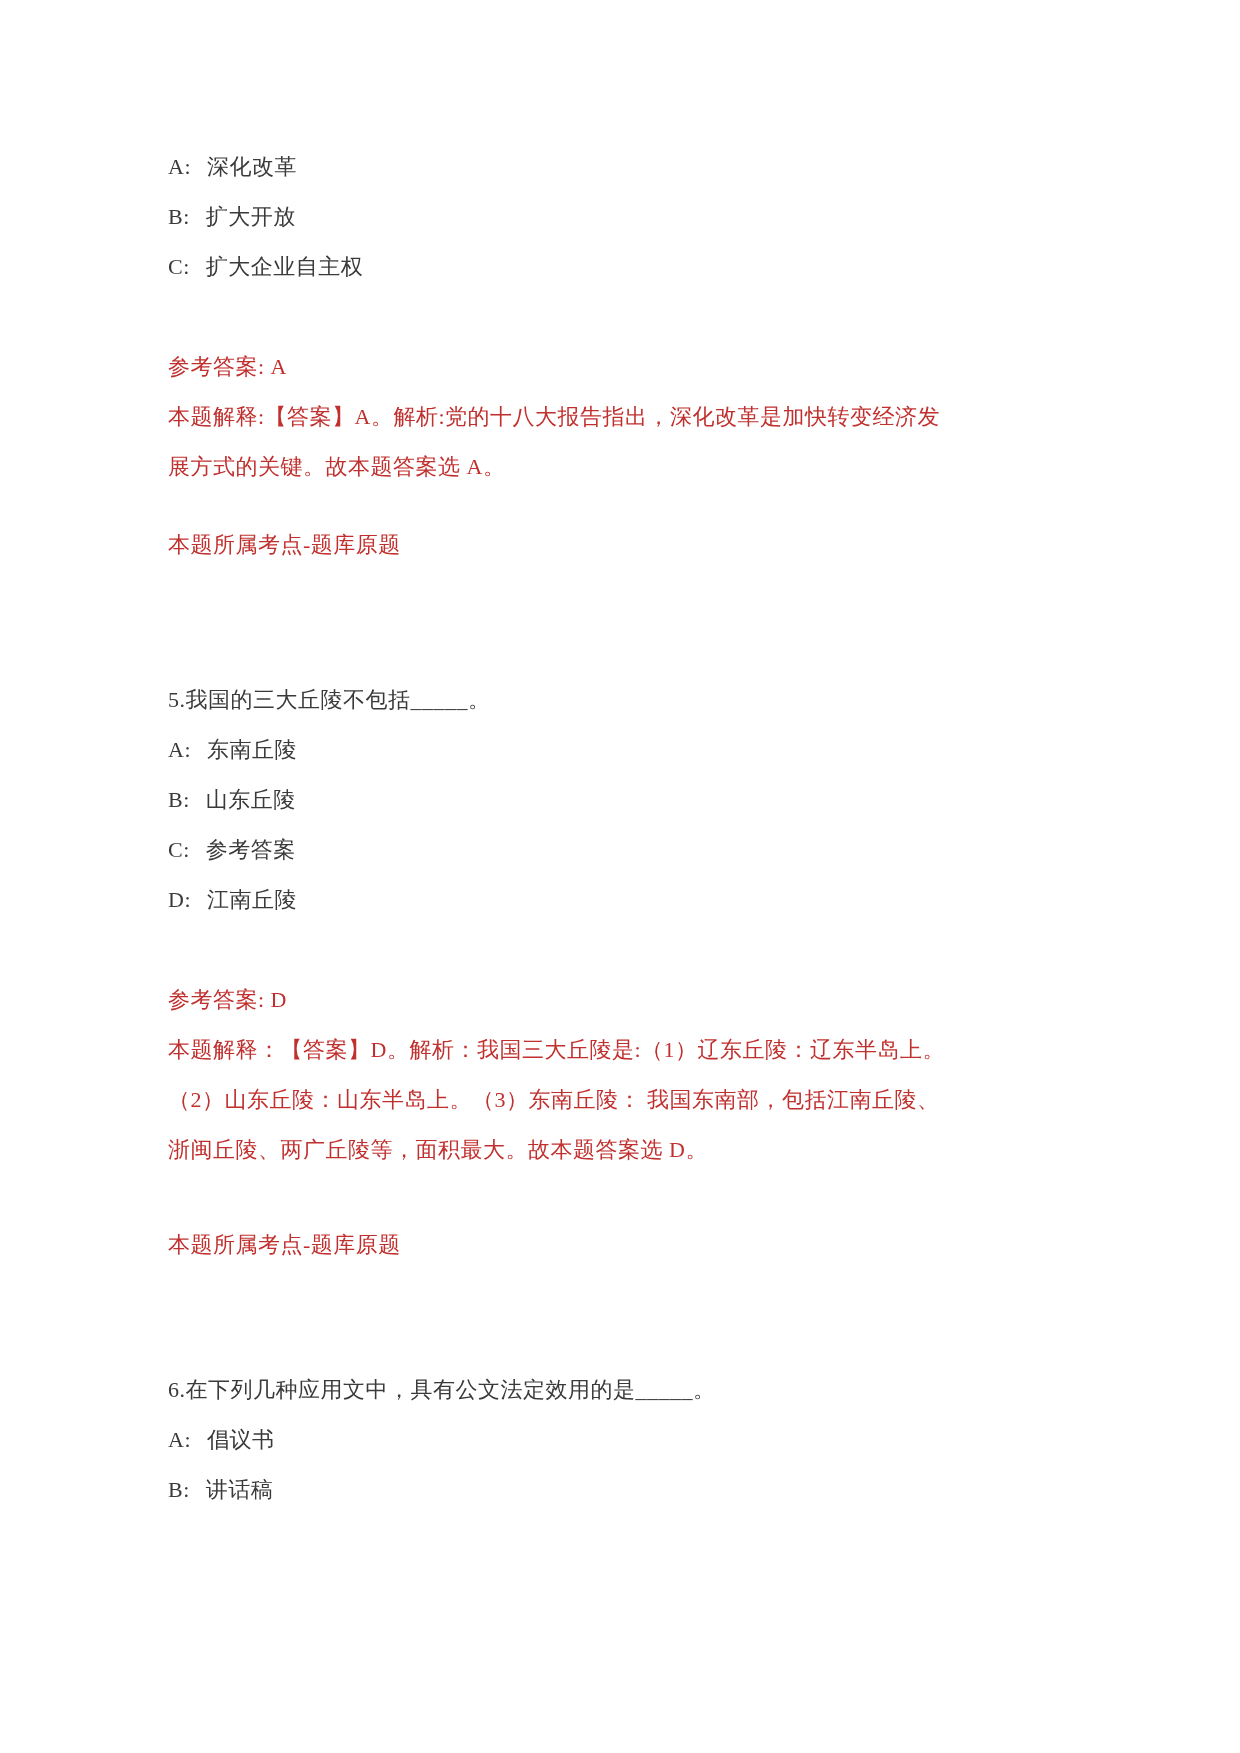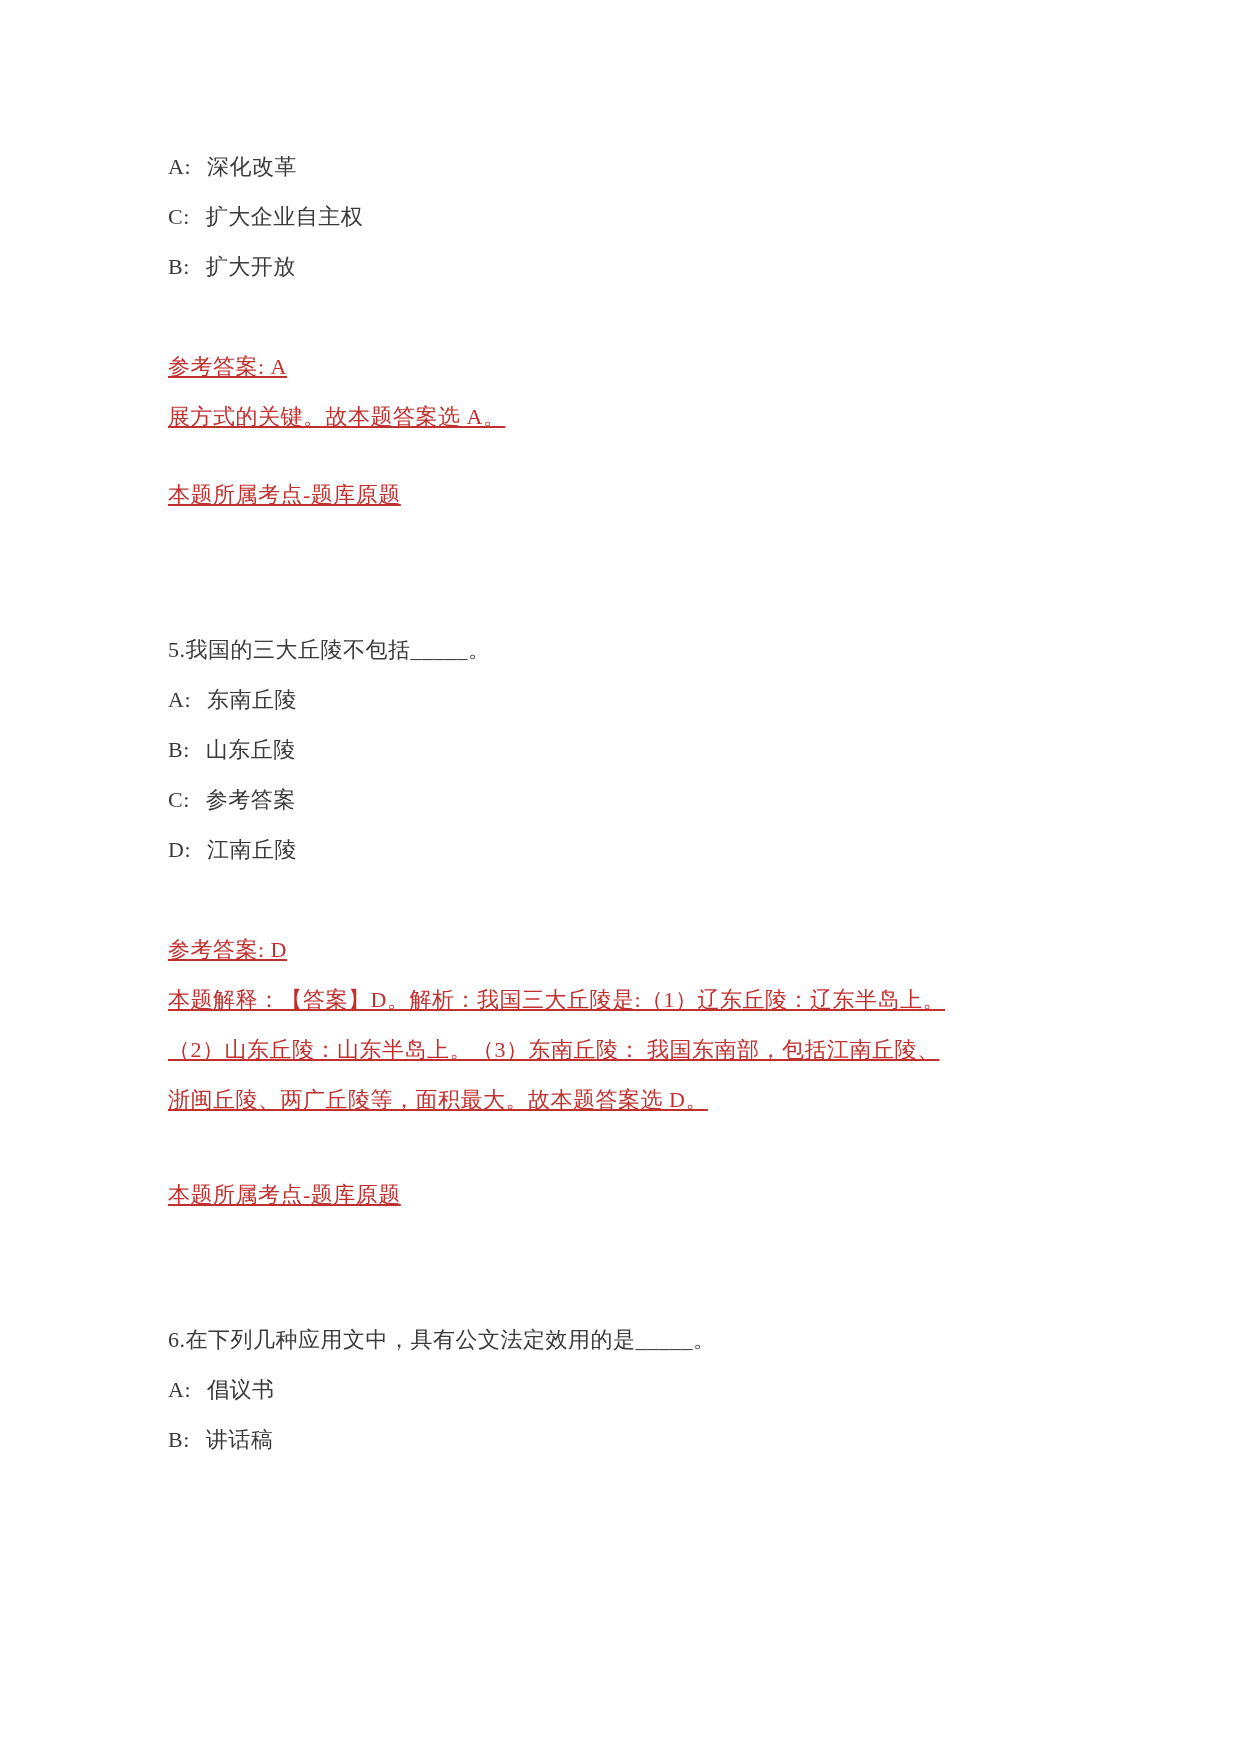--- a/index.html
+++ b/index.html
@@ -22,39 +22,40 @@
     width: 915px;
   }
   .ln {
     font-size: 22px;
     height: 50px;
     line-height: 50px;
     white-space: pre-wrap;
     color: var(--text, #3a3a3a);
     letter-spacing: 0.5px;
   }
-  .red { color: var(--accent, #c0302e); text-decoration: underline; }
+  .red { color: var(--accent, #c0302e); }
   .opt-label { display: inline-block; margin-right: 16px; }
   .mt-ans  { margin-top: 50px; }
   .mt-src  { margin-top: 28px; }
   .mt-src2 { margin-top: 45px; }
   .mt-q    { margin-top: 105px; }
   .mt-q2   { margin-top: 95px; }
 </style>
 </head>
 <body>
 
 <div class="page">
   <div class="content">
 
     <section>
       <div class="ln"><span class="opt-label">A:</span><span>深化改革</span></div>
+      <div class="ln"><span class="opt-label">B:</span><span>扩大开放</span></div>
       <div class="ln"><span class="opt-label">C:</span><span>扩大企业自主权</span></div>
-      <div class="ln"><span class="opt-label">B:</span><span>扩大开放</span></div>
       <div class="ln red mt-ans">参考答案: A</div>
+      <div class="ln red">本题解释:【答案】A。解析:党的十八大报告指出，深化改革是加快转变经济发</div>
       <div class="ln red">展方式的关键。故本题答案选 A。</div>
       <div class="ln red mt-src">本题所属考点-题库原题</div>
     </section>
 
     <section>
       <div class="ln mt-q">5.我国的三大丘陵不包括_____。</div>
       <div class="ln"><span class="opt-label">A:</span><span>东南丘陵</span></div>
       <div class="ln"><span class="opt-label">B:</span><span>山东丘陵</span></div>
       <div class="ln"><span class="opt-label">C:</span><span>参考答案</span></div>
       <div class="ln"><span class="opt-label">D:</span><span>江南丘陵</span></div>

